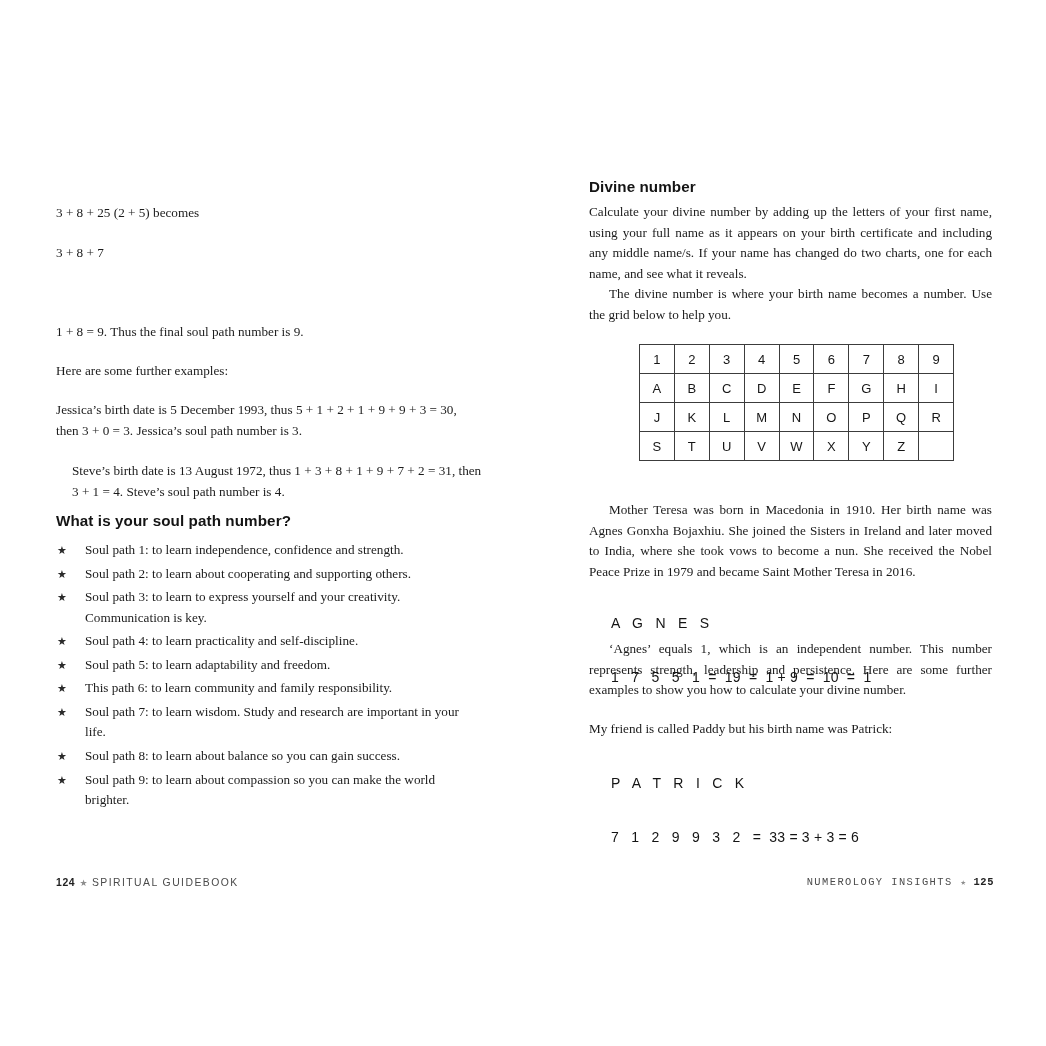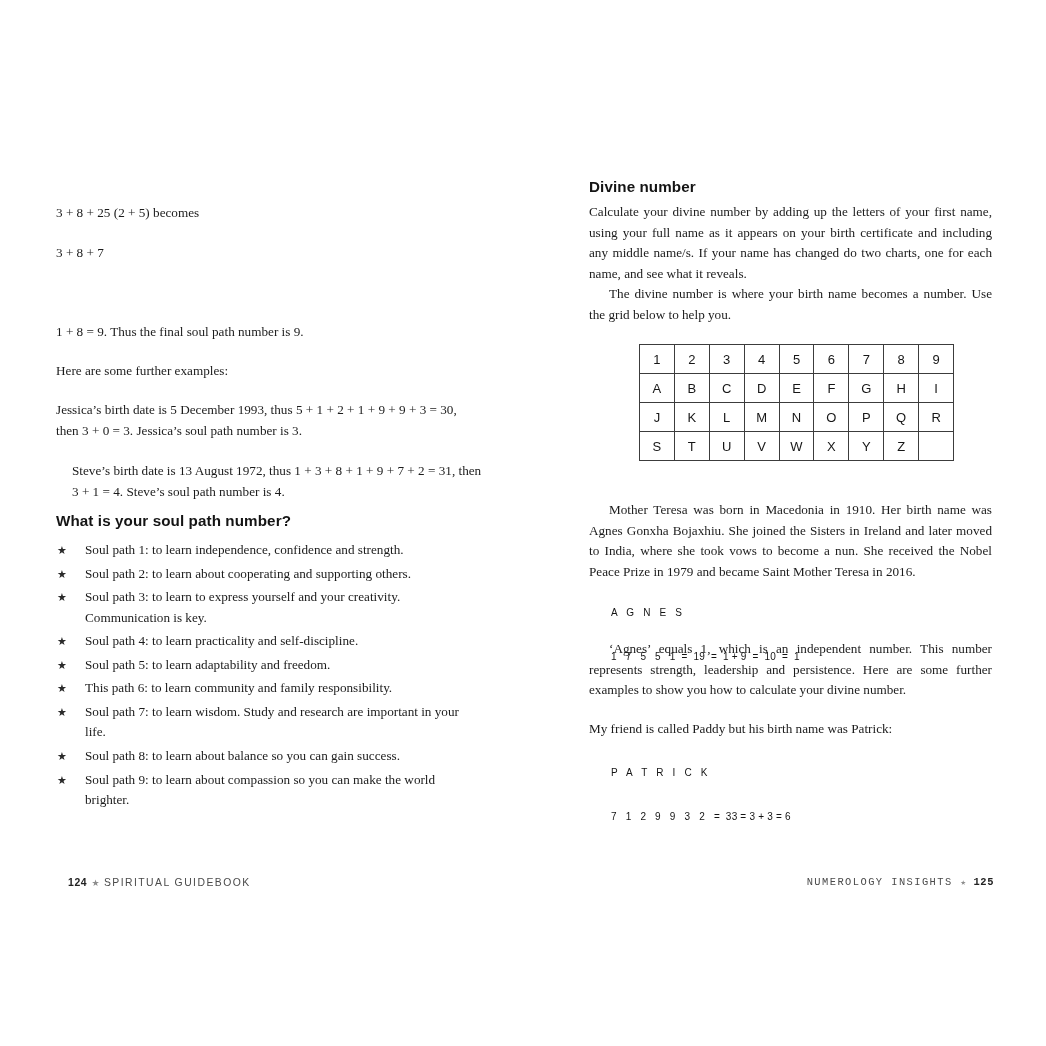--- a/index.html
+++ b/index.html
@@ -98,38 +98,38 @@
     font-family: "Liberation Sans", sans-serif;
     font-size: 13px;
     color: #161616;
     padding: 0;
   }
 
   
   .calc-block {
     position: absolute;
     font-family: "Liberation Sans", sans-serif;
-    font-size: 10px;
+    font-size: 14px;
     color: #141414;
     white-space: pre;
     letter-spacing: 0.2px;
   }
   .calc-row { line-height: 22px; }
 
   
   .footer {
     position: absolute;
     bottom: 158px;
     font-family: "Liberation Sans", sans-serif;
     font-size: 10.4px;
     letter-spacing: 1.45px;
     color: #4a4a4a;
     white-space: nowrap;
   }
-  #footer-left  { left: 68px; }
+  #footer-left  { left: 56px; }
   #footer-right { right: 52px; font-family: Liberation Mono, monospace; }
   .footer-num {
     font-weight: bold;
     color: #222222;
     letter-spacing: 0.6px;
   }
   .footer-star {
     color: #8d8d8d;
     font-size: 9px;
     letter-spacing: 0;

